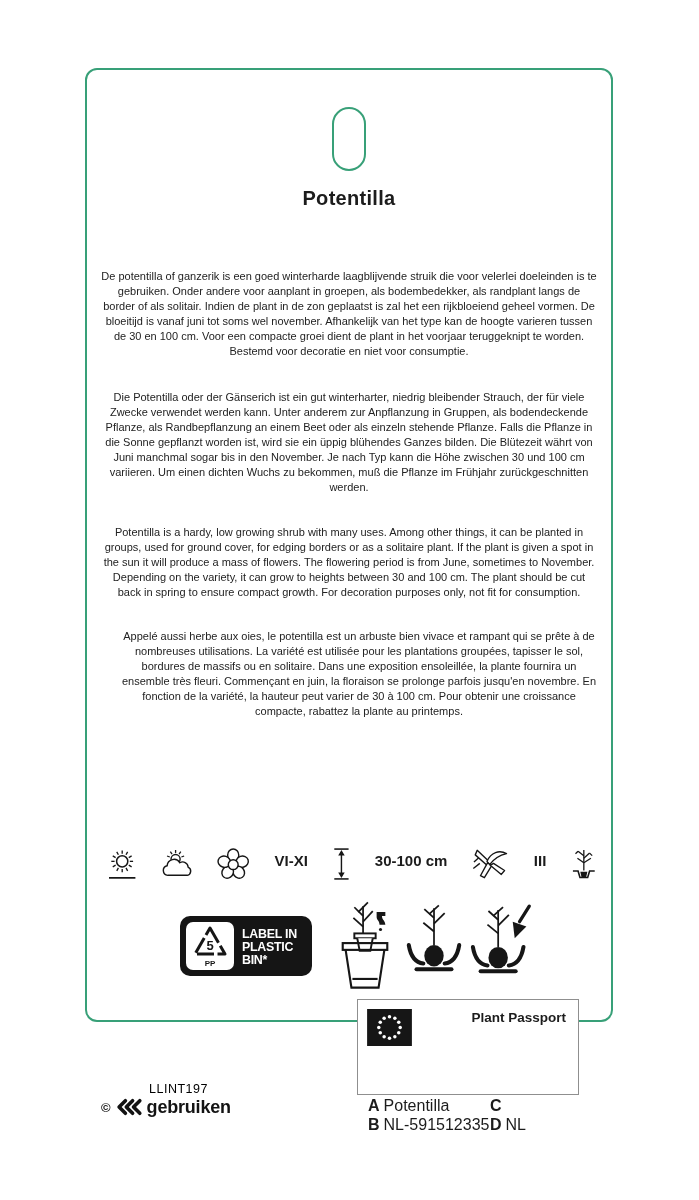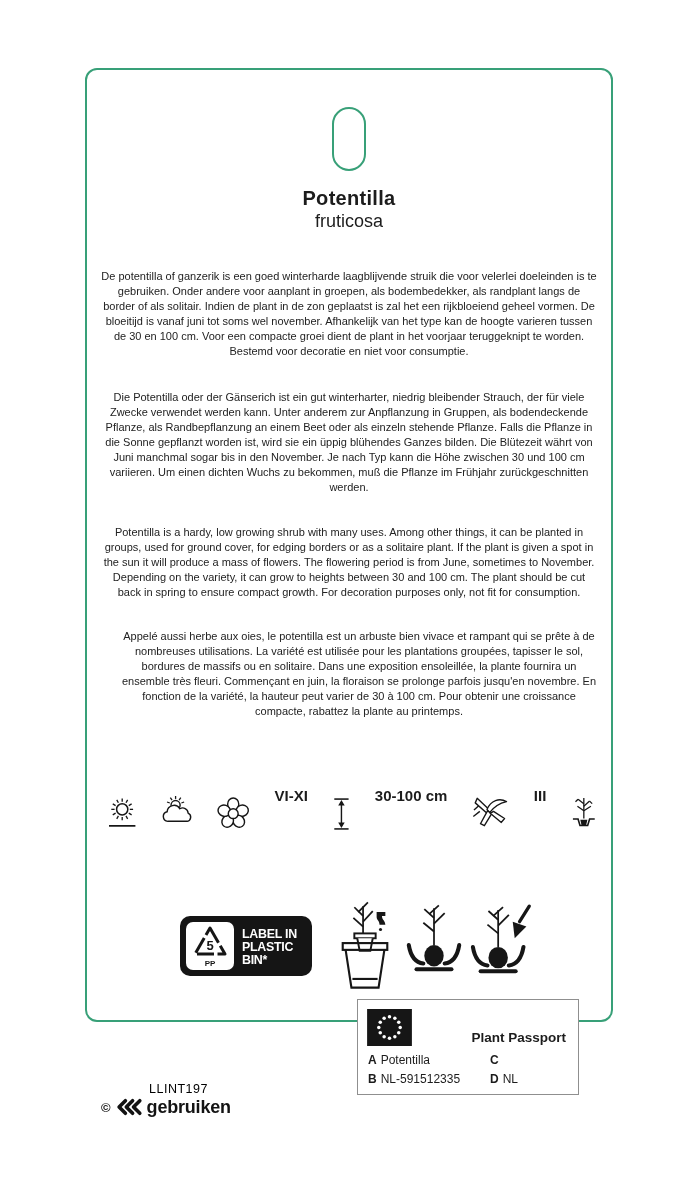--- a/index.html
+++ b/index.html
@@ -21,22 +21,22 @@
   .cultivar{font-size:18px;line-height:23px;}
   .desc{
     position:absolute;left:14px;right:14px;text-align:center;
     font-size:11px;line-height:15px;color:#222;margin:0;
   }
   .desc-nl{top:199px;}
   .desc-de{top:320px;}
   .desc-en{top:455px;}
   .desc-fr{top:559px;margin-left:20px;}
   .picto-row{
-    position:absolute;left:20px;right:14px;top:718px;height:60px;
-    display:flex;align-items:flex-start;justify-content:center;gap:23px;
+    position:absolute;left:20px;right:14px;top:764px;height:60px;
+    display:flex;align-items:center;justify-content:center;gap:23px;
   }
   .pic-label{font-weight:bold;font-size:15px;line-height:1;padding:0 2px 8px 2px;white-space:nowrap;}
   .plant-row{position:absolute;left:0;top:830px;width:100%;height:100px;}
   .recycle-badge{
     position:absolute;left:93px;top:16px;width:132px;height:60px;background:#151515;
     border-radius:10px;display:flex;align-items:center;padding:0;box-sizing:border-box;
   }
   .badge-left{
     width:48px;height:48px;background:#fff;border-radius:7px;margin-left:6px;
     display:flex;align-items:center;justify-content:center;
@@ -47,22 +47,22 @@
   }
   .badge-text span{display:block;}
   .picto-pot{position:absolute;left:247px;top:0;}
   .picto-rootball{position:absolute;left:315px;top:4px;}
   .picto-trowel{position:absolute;left:382px;top:0;}
   .passport-box{
     position:absolute;left:270px;top:929px;width:222px;height:96px;
     border:1.5px solid #8f8f8f;box-sizing:border-box;background:#fff;
   }
   .eu-flag{position:absolute;left:9px;top:9px;}
-  .pp-title{position:absolute;right:12px;top:10px;font-weight:bold;font-size:13.5px;margin-top:20px;}
-  .pp-row{position:absolute;font-size:12px;white-space:nowrap;}
+  .pp-title{position:absolute;right:12px;top:10px;font-weight:bold;font-size:13.5px;}
+  .pp-row{position:absolute;font-size:16px;white-space:nowrap;margin-top:44px;}
   .pp-letter{font-weight:bold;margin-right:4px;}
   .pp-a{left:10px;top:53px;}
   .pp-b{left:10px;top:72px;}
   .pp-c{left:132px;top:53px;}
   .pp-d{left:132px;top:72px;text-align:right;}
   .print-code{position:absolute;left:62px;top:1012px;font-size:12.5px;color:#000000;letter-spacing:.5px;}
   .brand-row{position:absolute;left:14px;top:1028px;display:flex;align-items:center;gap:4px;}
   .brand-copy{font-size:13px;font-weight:bold;color:#111;line-height:1;}
   .brand-name{font-size:18px;font-weight:bold;color:#131313;letter-spacing:-0.2px;line-height:1;}
   svg{display:block;}
@@ -70,21 +70,20 @@
 </style>
 </head>
 <body>
 
 <div class="label-card">
 
   <div class="hang-hole"></div>
 
   <div class="title-block">
     <div class="genus">Potentilla</div>
-    <div class="species">fruticosa</div>
   </div>
 
   <p class="desc desc-nl">De potentilla of ganzerik is een goed winterharde laagblijvende struik die voor velerlei doeleinden is te gebruiken. Onder andere voor aanplant in groepen, als bodembedekker, als randplant langs de border of als solitair. Indien de plant in de zon geplaatst is zal het een rijkbloeiend geheel vormen. De bloeitijd is vanaf juni tot soms wel november. Afhankelijk van het type kan de hoogte varieren tussen de 30 en 100 cm. Voor een compacte groei dient de plant in het voorjaar teruggeknipt te worden. Bestemd voor decoratie en niet voor consumptie.</p>
   <p class="desc desc-de">Die Potentilla oder der Gänserich ist ein gut winterharter, niedrig bleibender Strauch, der für viele Zwecke verwendet werden kann. Unter anderem zur Anpflanzung in Gruppen, als bodendeckende Pflanze, als Randbepflanzung an einem Beet oder als einzeln stehende Pflanze. Falls die Pflanze in die Sonne gepflanzt worden ist, wird sie ein üppig blühendes Ganzes bilden. Die Blütezeit währt von Juni manchmal sogar bis in den November. Je nach Typ kann die Höhe zwischen 30 und 100 cm variieren. Um einen dichten Wuchs zu bekommen, muß die Pflanze im Frühjahr zurückgeschnitten werden.</p>
   <p class="desc desc-en">Potentilla is a hardy, low growing shrub with many uses. Among other things, it can be planted in groups, used for ground cover, for edging borders or as a solitaire plant. If the plant is given a spot in the sun it will produce a mass of flowers. The flowering period is from June, sometimes to November. Depending on the variety, it can grow to heights between 30 and 100 cm. The plant should be cut back in spring to ensure compact growth. For decoration purposes only, not fit for consumption.</p>
   <p class="desc desc-fr">Appelé aussi herbe aux oies, le potentilla est un arbuste bien vivace et rampant qui se prête à de nombreuses utilisations. La variété est utilisée pour les plantations groupées, tapisser le sol, bordures de massifs ou en solitaire. Dans une exposition ensoleillée, la plante fournira un ensemble très fleuri. Commençant en juin, la floraison se prolonge parfois jusqu'en novembre. En fonction de la variété, la hauteur peut varier de 30 à 100 cm. Pour obtenir une croissance compacte, rabattez la plante au printemps.</p>
 
   <div class="picto-row">
 
     <svg width="45" height="48" viewBox="0 0 46 48">

